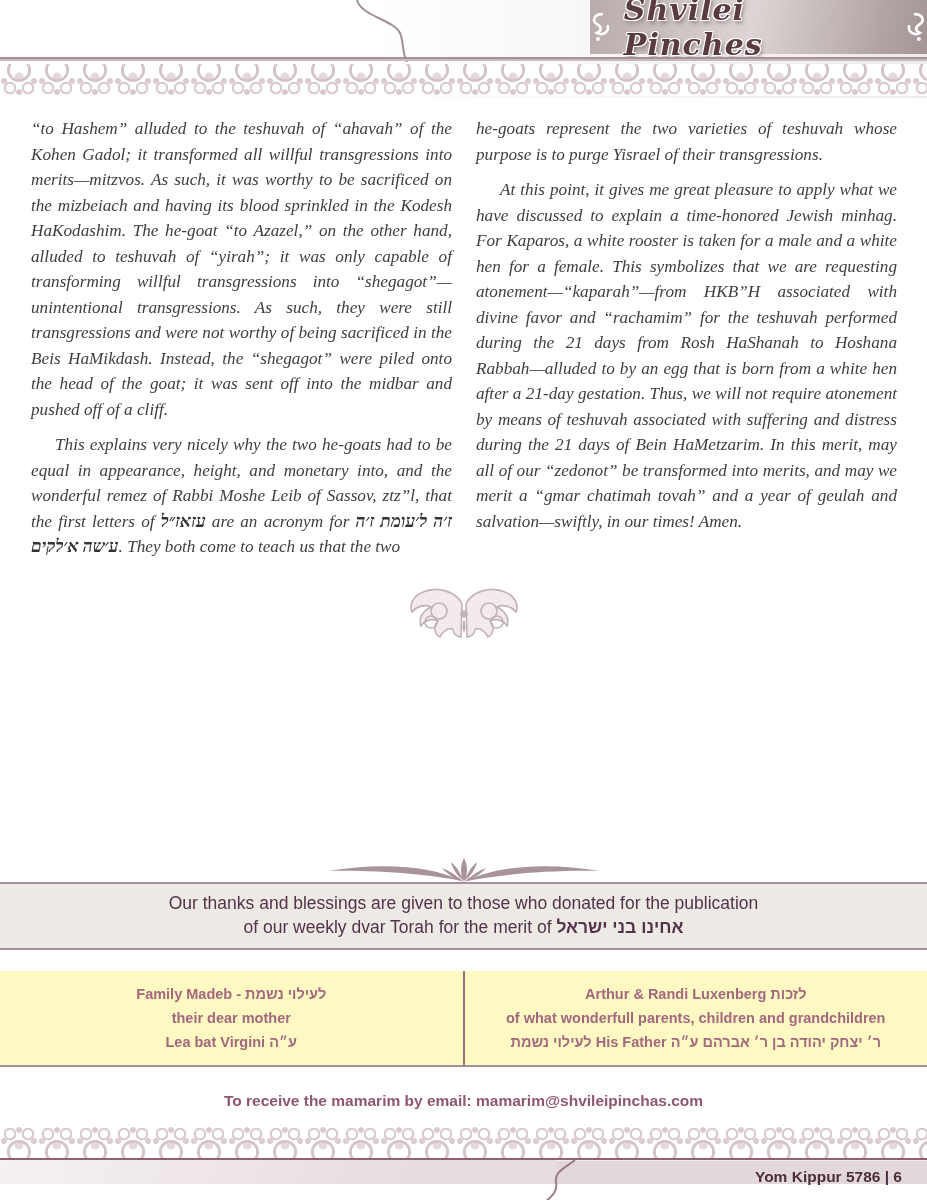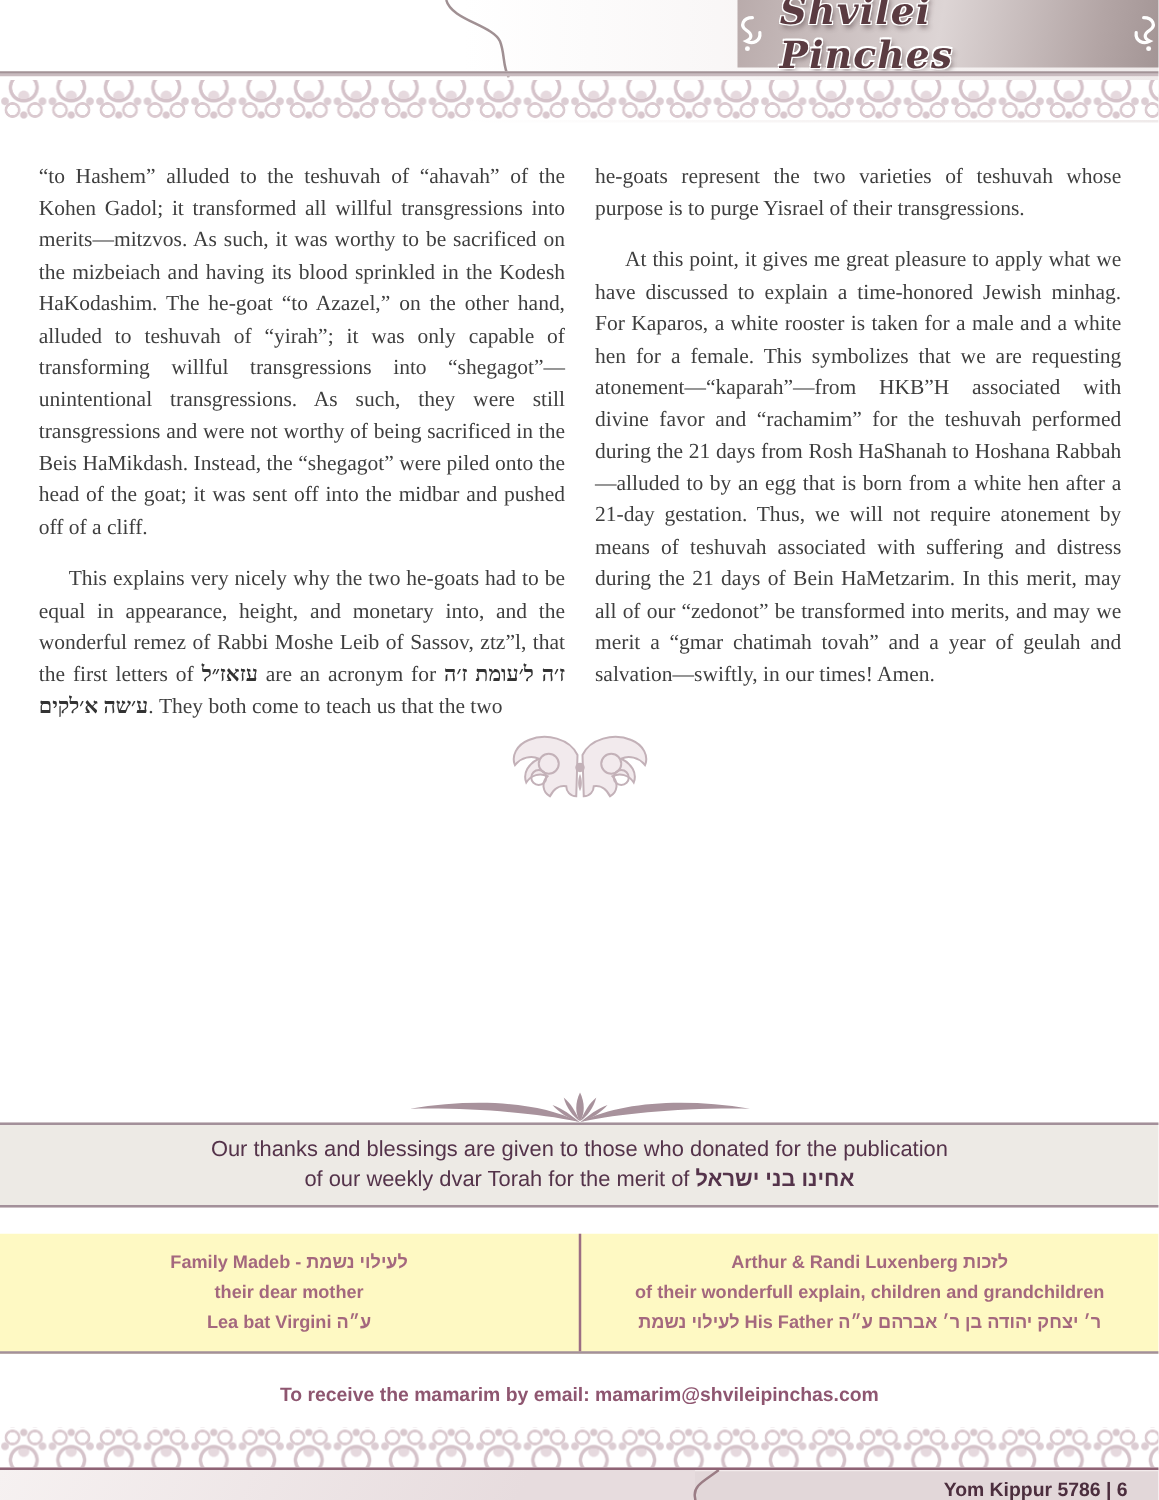--- a/index.html
+++ b/index.html
@@ -41,28 +41,28 @@
       radial-gradient(circle at 19px 28px, #d9c8ce 2.4px, rgba(255,255,255,0) 3.4px);
   }
   .lace-top { position:absolute; top:64px; left:0; right:0; }
 
   
   .content {
     display:flex; gap:24px; padding:14px 30px 0 31px;
     text-align:justify; color:#3e3e3e; font-size:17.2px; line-height:25.5px;
   }
   .col { flex:1; min-width:0; }
-  .content p { margin:16px 0 10px; text-indent:24px; }
+  .content p { margin:4px 0 10px; text-indent:24px;font-style:italic; }
   .content p.noindent { text-indent:0; }
   .heb { font-weight:bold; color:#333333; }
 
   .mid-ornament { position:absolute; top:586px; left:0; right:0; text-align:center; }
 
   
-  .footer-block { position:absolute; left:0; right:0; bottom:0; font-family:"Liberation Sans", sans-serif; }
+  .footer-block { position:absolute; left:0; right:0; bottom:16px; font-family:"Liberation Sans", sans-serif; }
   .divider-ornament { text-align:center; height:27px; line-height:0; margin-bottom:-1px; }
 
   .thanks-band {
     background:#edeae5; border-top:2px solid #a3909a; border-bottom:2px solid #a3909a;
     text-align:center; padding:7px 10px 9px; color:#54334a;
     font-size:17.5px; line-height:24px; font-weight:500;
   }
   .thanks-band p { margin:0; }
   .thanks-band .heb { color:#54334a; }
 
@@ -154,21 +154,21 @@
 
     <div class="donors">
       <div class="donor-cell">
         <p>Family Madeb - לעילוי נשמת</p>
         <p>their dear mother</p>
         <p>Lea bat Virgini ע״ה</p>
       </div>
       <div class="donor-divider"></div>
       <div class="donor-cell">
         <p>Arthur &amp; Randi Luxenberg  לזכות</p>
-        <p>of their wonderfull explain, children and grandchildren</p>
+        <p>of what wonderfull parents, children and grandchildren</p>
         <p>לעילוי נשמת His Father ר׳ יצחק יהודה בן ר׳ אברהם ע״ה</p>
       </div>
     </div>
 
     <p class="email-line">To receive the mamarim by email: mamarim@shvileipinchas.com</p>
 
     <div class="lace lace-bottom"></div>
 
     <div class="bottom-bar">
       <svg class="bar-curve" width="44" height="42" viewBox="0 0 44 42">

